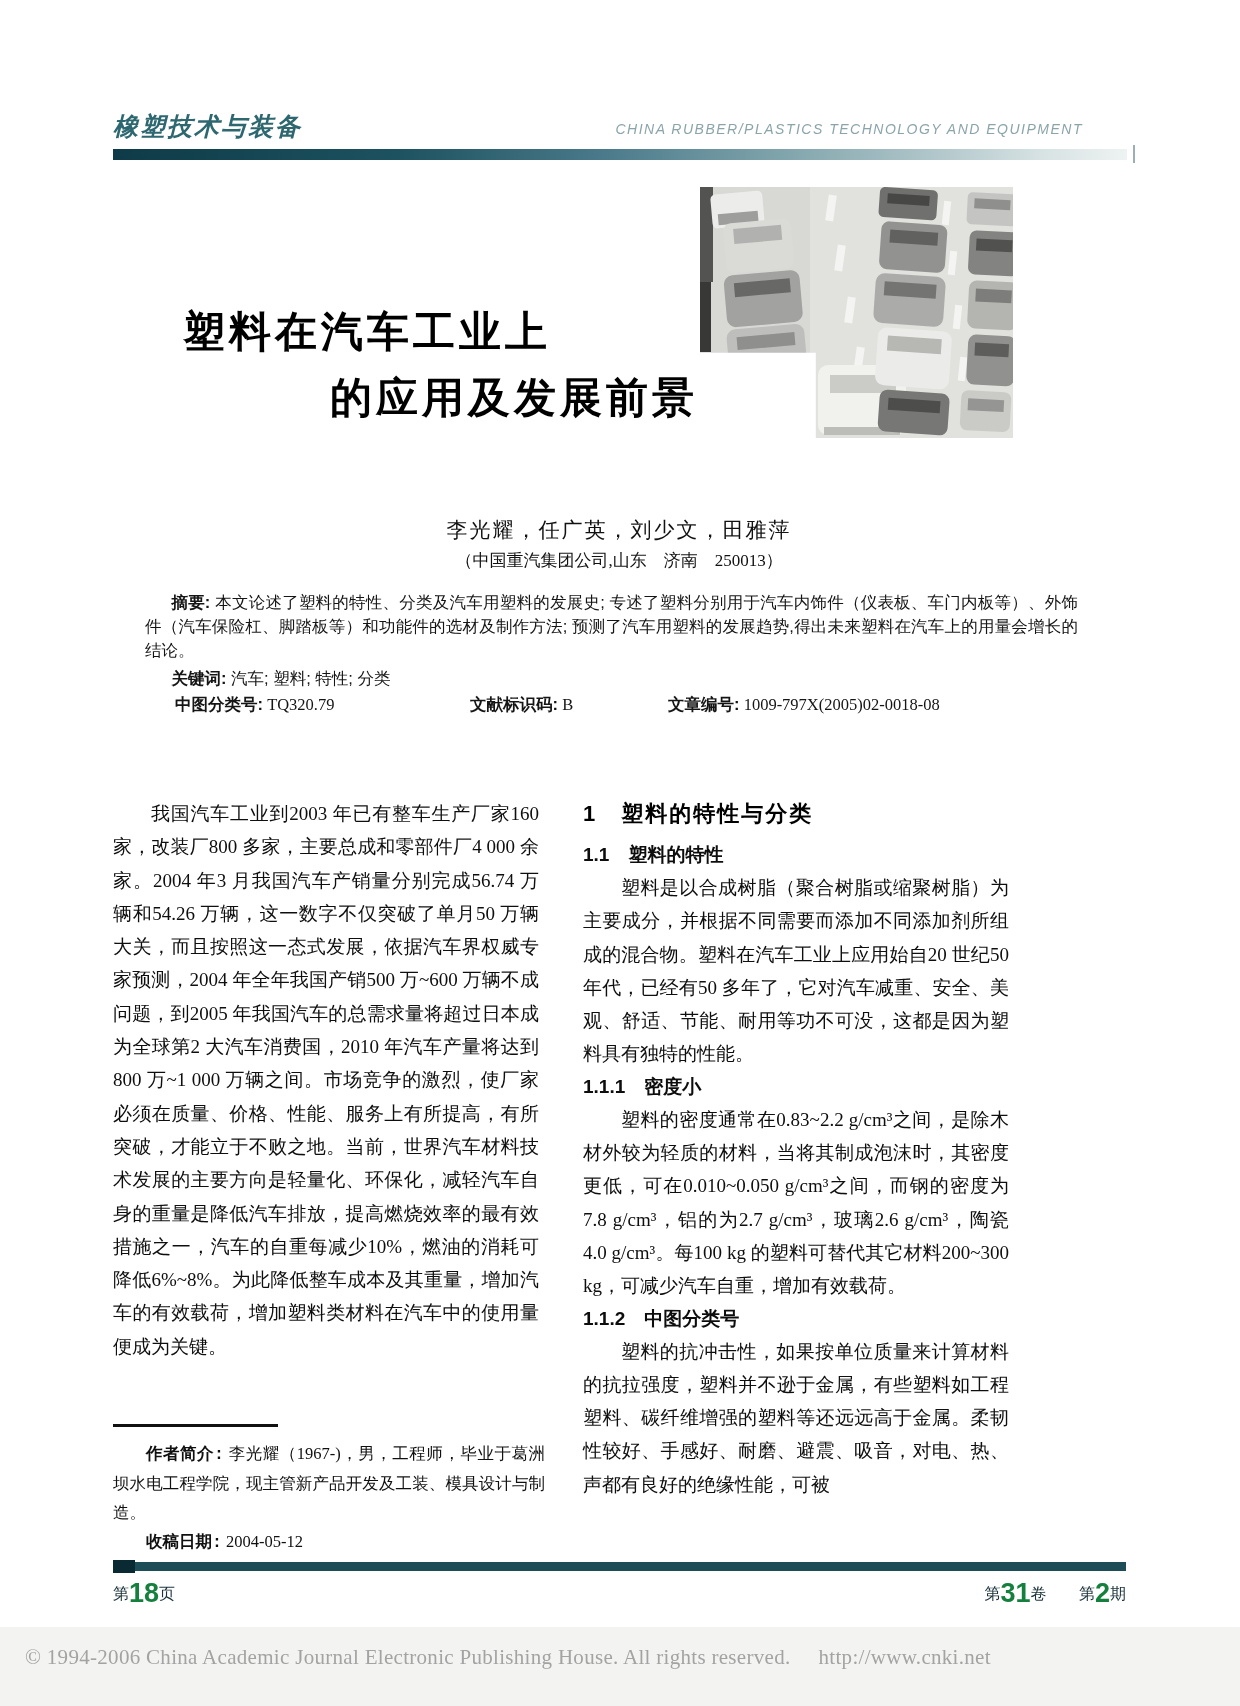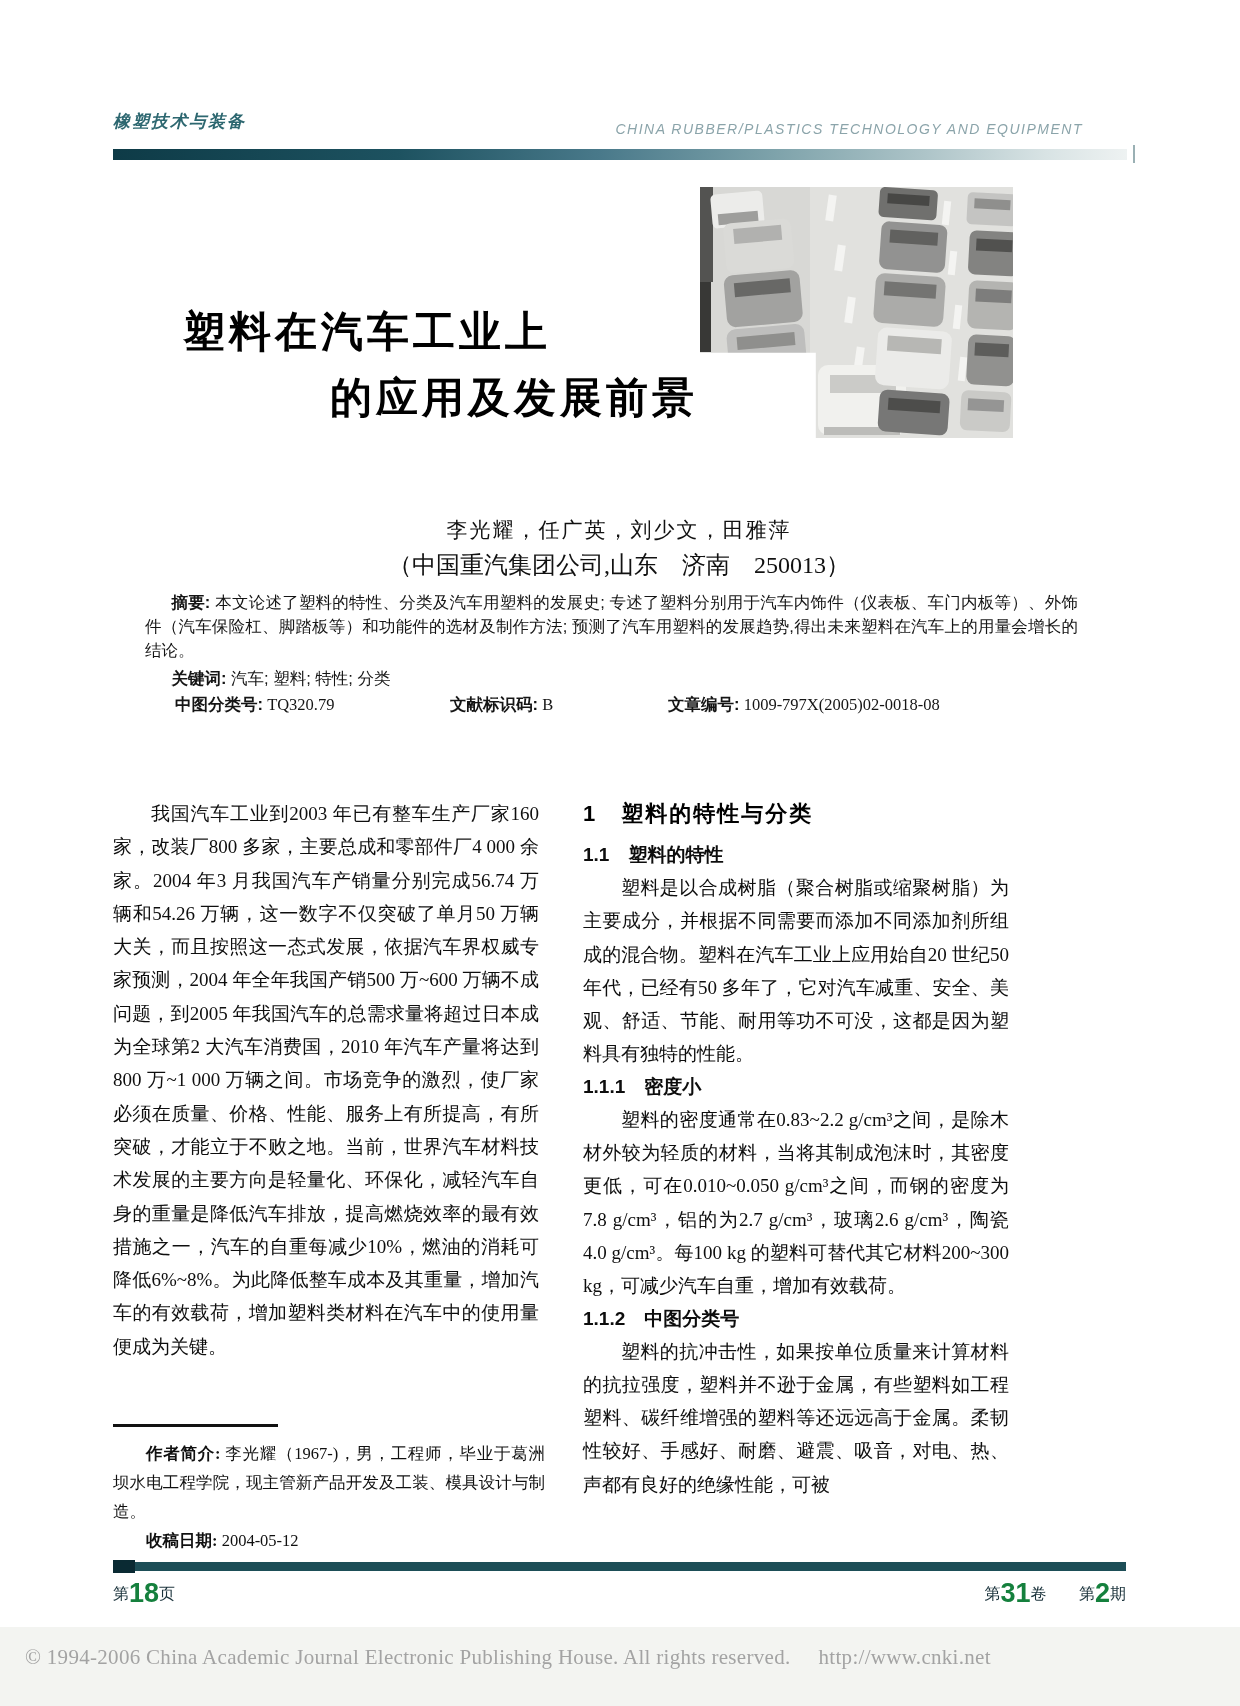--- a/index.html
+++ b/index.html
@@ -8,21 +8,21 @@
     position: relative;
     width: 1240px; height: 1706px;
     background: #ffffff;
     font-family: "Liberation Serif", serif;
     color: #1a1a1a;
     overflow: hidden;
   }
   
   .journal-cn {
     position: absolute; left: 113px; top: 110px;
-    font-size: 17px; font-style: italic; font-weight: 600;
+    font-size: 25px; font-style: italic; font-weight: 600;
     color: #2d6770; letter-spacing: 2px;
     font-family: "Liberation Serif", serif;
   }
   .journal-en {
     position: absolute; right: 157px; top: 121px;
     font-size: 14px; font-style: italic;
     color: #8ba4aa; letter-spacing: 1.5px;
     font-family: "Liberation Sans", sans-serif;
   }
   .header-rule {
@@ -49,42 +49,42 @@
   }
   .title-line1 { left: 183px; top: 304px; }
   .title-line2 { left: 330px; top: 370px; }
   
   .authors {
     position: absolute; left: 113px; top: 516px; width: 1012px;
     text-align: center; font-size: 21px; letter-spacing: 2px; color:#111;
   }
   .affiliation {
     position: absolute; left: 113px; top: 549px; width: 1012px;
-    text-align: center; font-size: 24px; color:#111;
+    text-align: center; font-size: 17px; color:#111;
   }
   
   .abstract {
     position: absolute; left: 145px; top: 590px; width: 933px;
     font-family: "Liberation Sans", sans-serif;
     font-size: 16.5px; line-height: 24px; color: #151515;
     text-align: justify; text-indent: 1.6em;
   }
   .abstract .lbl { font-weight: bold; }
   .keywords {
     position: absolute; left: 145px; top: 668px; width: 933px;
     font-family: "Liberation Sans", sans-serif;
     font-size: 16.5px; color:#151515; text-indent: 1.6em;
   }
   .keywords .lbl { font-weight: bold; }
   .meta-row { position: absolute; left: 0; top: 694px; width: 1240px;
     font-size: 16.5px; color:#151515; }
   .meta-row .lbl { font-family: "Liberation Sans", sans-serif; font-weight: bold; }
   .meta-row .val { font-family: "Liberation Serif", serif; }
   .meta-clc { position:absolute; left:175px; }
-  .meta-doc { position:absolute; left:450px;text-align:center; }
+  .meta-doc { position:absolute; left:470px;text-align:center; }
   .meta-aid { position:absolute; left:668px; }
   
   .col {
     position: absolute; top: 797px; width: 426px;
     font-size: 19px; line-height: 33.3px; text-align: justify;
     color: #0e0e0e;
   }
   .col-left  { left: 113px; }
   .col-right { left: 583px; }
   .col p.body-p { text-indent: 2em; }
@@ -97,21 +97,21 @@
     font-family: "Liberation Sans", sans-serif;
     font-size: 19px; font-weight: 600; color: #0d0d0d;
     line-height: 32px;
   }
   
   .footnote {
     position: absolute; left: 113px; top: 1424px; width: 432px;
     font-size: 16.5px; line-height: 29px; color:#101010; text-align: justify;
   }
   .footnote-rule { width: 165px; border-top: 3px solid #111; margin-bottom: 12px; }
-  .footnote .lbl { font-family: Liberation Serif, serif; font-weight: bold; }
+  .footnote .lbl { font-family: Liberation Mono, monospace; font-weight: bold; }
   .footnote p.indent { text-indent: 2em; }
   
   .footer-bar {
     position: absolute; left: 113px; top: 1562px;
     width: 1013px; height: 9px; background: #1d4e57;
   }
   .footer-bar::before {
     content:""; position:absolute; left:0; top:-2px; width:22px; height:13px;
     background:#0a2a33;
   }

